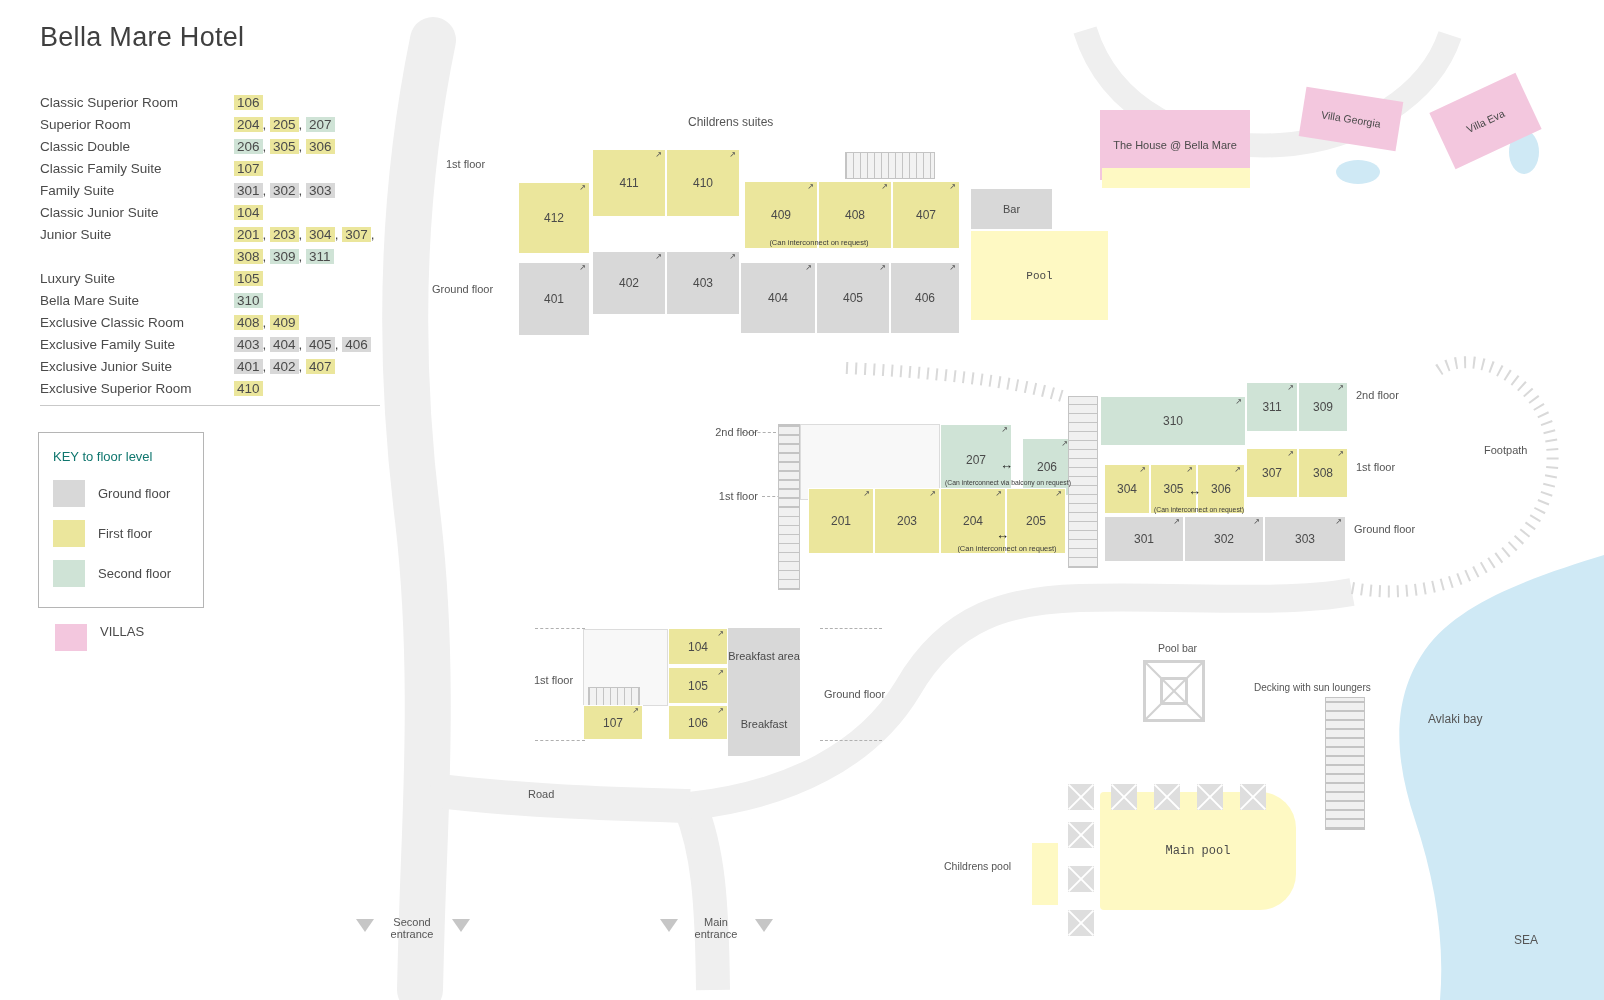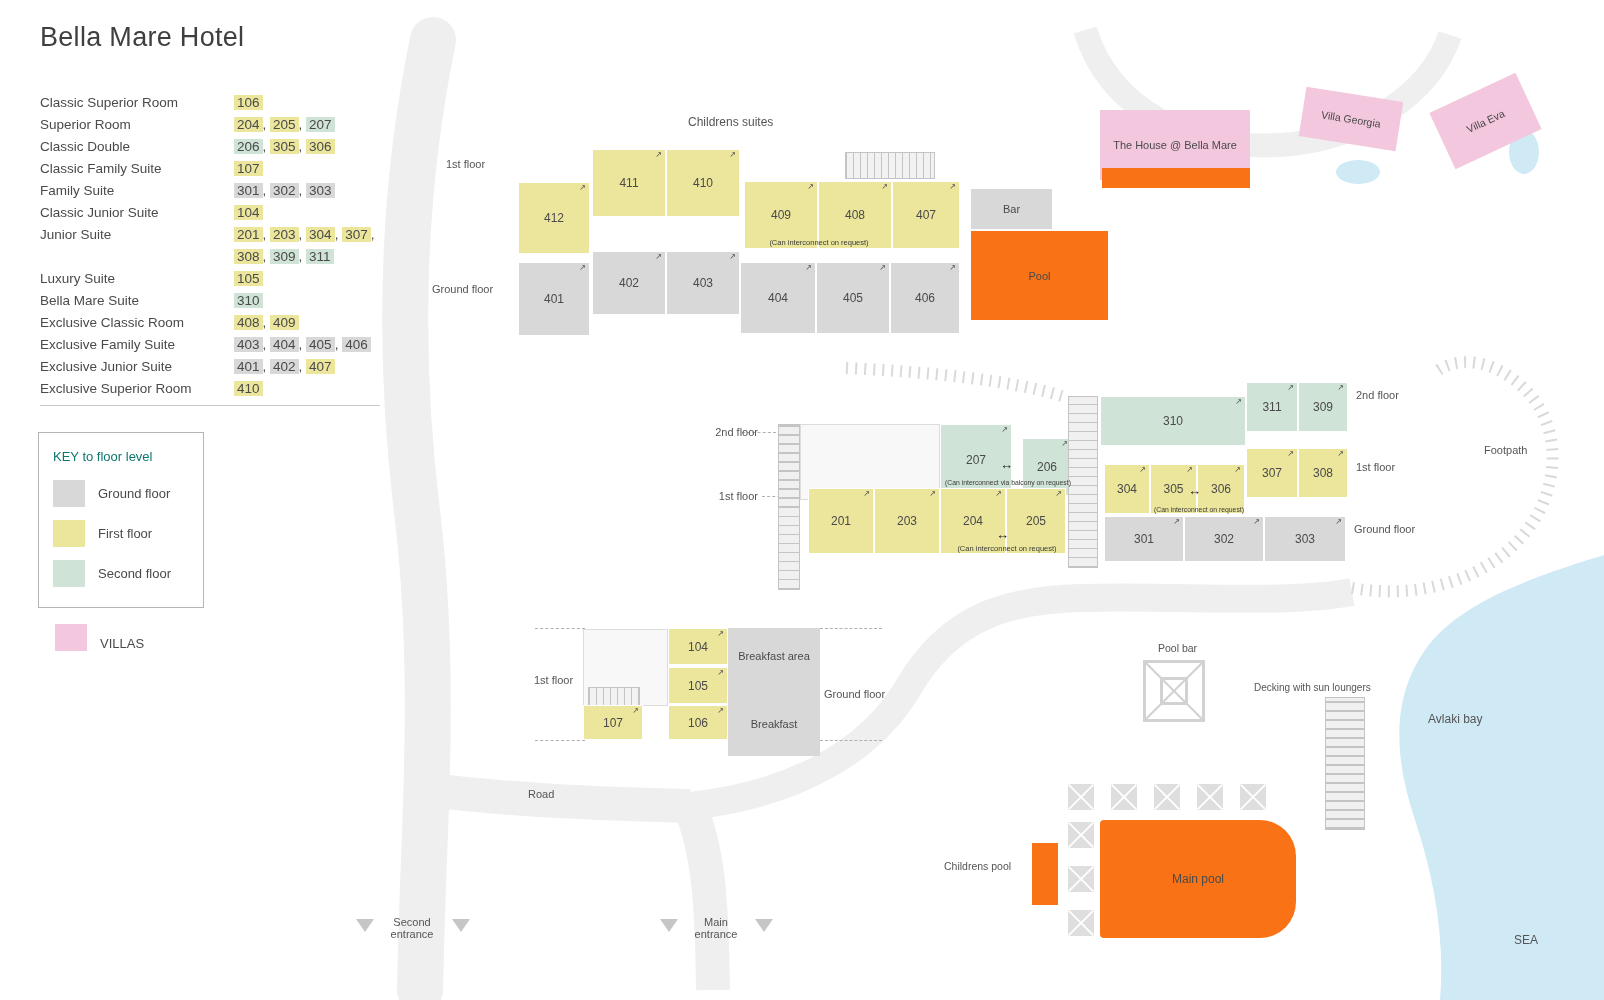--- a/index.html
+++ b/index.html
@@ -4,36 +4,36 @@
 <style>
   * { margin:0; padding:0; box-sizing:border-box; }
   body { font-family:"Liberation Sans", sans-serif; background:#fff; }
   #canvas { position:relative; width:1604px; height:1000px; background:#fff; overflow:hidden; color:#4a4a4a; }
 
   
   .f-ground { background:#d8d8d8; }
   .f-first  { background:#ebe69c; }
   .f-second { background:#cfe3d6; }
   .f-villa  { background:#f3c7de; }
-  .water    { background:#f97316; }
+  .water    { background:#fef9c3;font-family:Liberation Mono, monospace; }
 
   
   #page-title { position:absolute; left:40px; top:22px; font-size:27px; color:#3f3f3f; letter-spacing:.3px; }
   #legend { position:absolute; left:40px; top:86px; width:340px; border-bottom:1px solid #c9c9c9; padding-bottom:5px; z-index:5;margin-top:6px; }
   .legend-row { display:flex; font-size:13.5px; line-height:22px; color:#4a4a4a; }
   .legend-label { width:194px; }
   .legend-nums { width:146px; }
   .num { padding:0 3px; }
 
   
   #keybox { position:absolute; left:38px; top:432px; width:166px; height:176px; border:1px solid #b5b5b5; padding:16px 14px; z-index:5; }
   .key-title { font-size:13px; color:#0f766e; margin-bottom:16px; }
   .key-item { display:flex; align-items:center; margin-bottom:13px; font-size:13px; }
   .key-swatch { width:32px; height:27px; margin-right:13px; flex:none; }
-  #villas-key { position:absolute; left:55px; top:624px; display:flex; align-items:flex-end; font-size:13px; z-index:5; }
+  #villas-key { position:absolute; left:55px; top:624px; display:flex; align-items:flex-start; font-size:13px; z-index:5; }
 
   
   .room { position:absolute; display:flex; align-items:center; justify-content:center;
           font-size:12px; color:#4a4a4a; border:1px solid #fff; z-index:3; }
   .door { position:absolute; top:1px; right:3px; font-size:8px; color:#555; line-height:1; }
   .box  { position:absolute; display:flex; align-items:center; justify-content:center;
           font-size:11px; color:#4a4a4a; text-align:center; z-index:3; }
   .outline { position:absolute; background:#f8f8f8; border:1px solid #dcdcdc; z-index:2; }
   .lbl { position:absolute; font-size:11px; color:#555; white-space:nowrap; z-index:6; }
   .lbl.ctr { text-align:center; white-space:normal; }
@@ -371,38 +371,38 @@
     </div>
   <div class="room f-first" style="left:668px;top:705px;width:60px;height:35px">
       <span>106</span>
       <span class="door">↗</span>
     </div>
   <div class="room f-first" style="left:583px;top:705px;width:60px;height:35px">
       <span>107</span>
       <span class="door">↗</span>
     </div>
 
-  <div class="box f-ground" style="left:728px;top:628px;width:92px;height:128px">
+  <div class="box f-ground" style="left:728px;top:628px;width:72px;height:128px">
     <div style="position:absolute;left:0;right:0;top:22px;font-size:11px">Breakfast area</div>
     <div style="position:absolute;left:0;right:0;top:90px;font-size:11px">Breakfast</div>
   </div>
 
   <div class="lbl" style="left:528px;top:788px">Road</div>
 
   <div class="tri" style="left:356px;top:919px"></div>
   <div class="lbl ctr" style="left:378px;top:916px;width:68px">Second entrance</div>
   <div class="tri" style="left:452px;top:919px"></div>
 
   <div class="tri" style="left:660px;top:919px"></div>
   <div class="lbl ctr" style="left:684px;top:916px;width:64px">Main entrance</div>
   <div class="tri" style="left:755px;top:919px"></div>
 
   <div class="lbl" style="left:944px;top:860px;font-size:10.5px">Childrens pool</div>
   <div class="box water" style="left:1032px;top:843px;width:26px;height:62px"></div>
-  <div class="box water" style="left:1100px;top:820px;width:196px;height:118px;border-radius:4px 36px 36px 4px;font-size:12px">
+  <div class="box water" style="left:1100px;top:792px;width:196px;height:118px;border-radius:4px 36px 36px 4px;font-size:12px">
       <span>Main pool</span>
     </div>
 
   <div class="lbl" style="left:1158px;top:642px;font-size:10.5px">Pool bar</div>
   <div id="poolbar-structure">
       <div class="inner"></div>
     </div>
 
   <div class="lbl" style="left:1254px;top:682px;font-size:10px">Decking with sun loungers</div>
   <div class="hatch-h" style="left:1325px;top:697px;width:40px;height:133px"></div>

